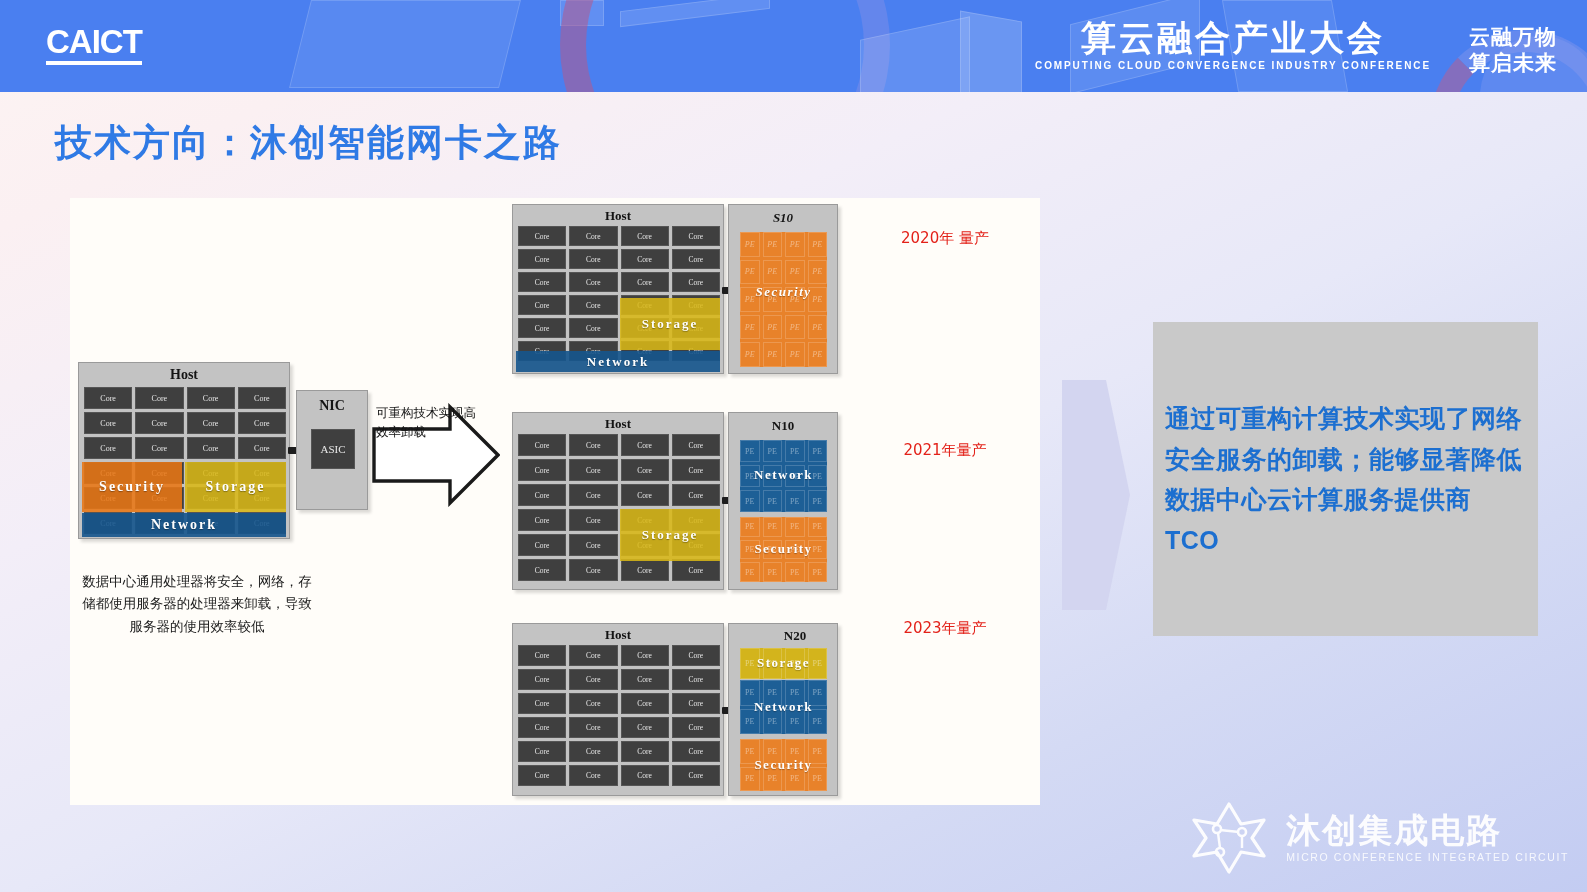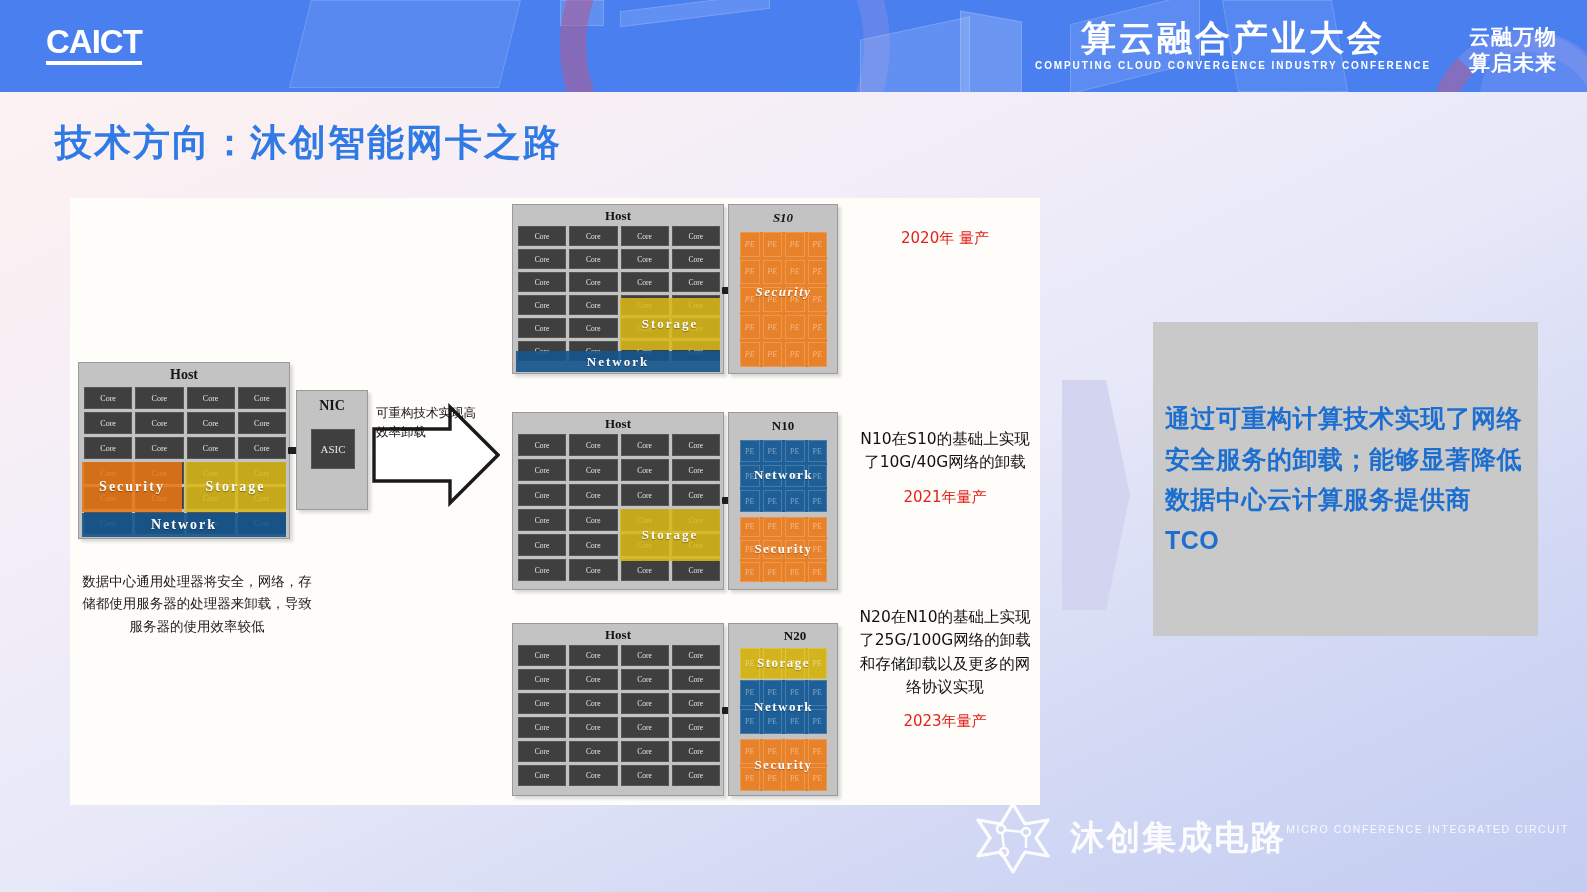--- a/index.html
+++ b/index.html
@@ -147,21 +147,21 @@
     display: flex; align-items: center; justify-content: flex-start;
   }
   .conclusion-text {
     font-size: 25px; font-weight: 700; color: #1c6fd0; line-height: 1.62;
     padding: 0 14px 0 12px; letter-spacing: 0.5px;
   }
 
   
   .mi-logo { position: absolute; right: 18px; bottom: 14px; display: flex; align-items: center; gap: 12px; opacity: 0.95; }
   .mi-star { width: 90px; height: 80px; }
-  .mi-words { display: flex; }
+  .mi-words { display: flex; flex-direction: column; }
   .mi-cn { font-size: 34px; font-weight: 700; color: #fff; letter-spacing: 2px; line-height: 1.05; }
   .mi-en { font-size: 10.5px; color: rgba(255,255,255,0.9); letter-spacing: 1.6px; margin-top: 3px; }
 </style>
 </head>
 <body>
 
 <div class="banner">
   <div class="banner-deco">
     <div class="srv f"></div>
     <div class="srv c"></div>
@@ -369,21 +369,20 @@
     <div class="pe">PE</div>
     <div class="pe">PE</div>
     <div class="pe">PE</div>
     <div class="pe">PE</div>
     <div class="pe">PE</div>
   </div>
   <div class="chip-band" style="left:11px; top:124px; width:87px; height:24px; font-size:13px; background:transparent;">Security</div>
 </div>
 
 <div class="rowdesc" style="left:855px; top:428px;">
-  <span>N10在S10的基础上实现了10G/40G网络的卸载</span>
   <span class="rowyear">2021年量产</span>
 </div>
 
 <div class="hostbox" style="left:512px; top:623px; width:212px; height:173px;">
   <div class="hb-title" style="font-size:13px; padding-top:4px;">Host</div>
   <div class="coregrid" style="left:5px; top:21px; width:202px; grid-template-columns:repeat(4,1fr); grid-auto-rows:21px;">
     <div class="core" style="font-size:7.5px;">Core</div>
     <div class="core" style="font-size:7.5px;">Core</div>
     <div class="core" style="font-size:7.5px;">Core</div>
     <div class="core" style="font-size:7.5px;">Core</div>
@@ -441,21 +440,20 @@
     <div class="pe">PE</div>
     <div class="pe">PE</div>
     <div class="pe">PE</div>
     <div class="pe">PE</div>
     <div class="pe">PE</div>
   </div>
   <div class="chip-band" style="left:11px; top:128px; width:87px; height:26px; font-size:13px; background:transparent;">Security</div>
 </div>
 
 <div class="rowdesc" style="left:855px; top:606px;">
-  <span>N20在N10的基础上实现了25G/100G网络的卸载和存储卸载以及更多的网络协议实现</span>
   <span class="rowyear">2023年量产</span>
 </div>
 
 <svg class="lav-arrow" viewBox="0 0 68 230">
   <polygon points="0,0 44,0 44,0 68,115 44,230 0,230" fill="#d3d5f0"></polygon>
 </svg>
 
 <div class="conclusion">
   <div class="conclusion-text">通过可重构计算技术实现了网络安全服务的卸载；能够显著降低数据中心云计算服务提供商TCO</div>
 </div>

